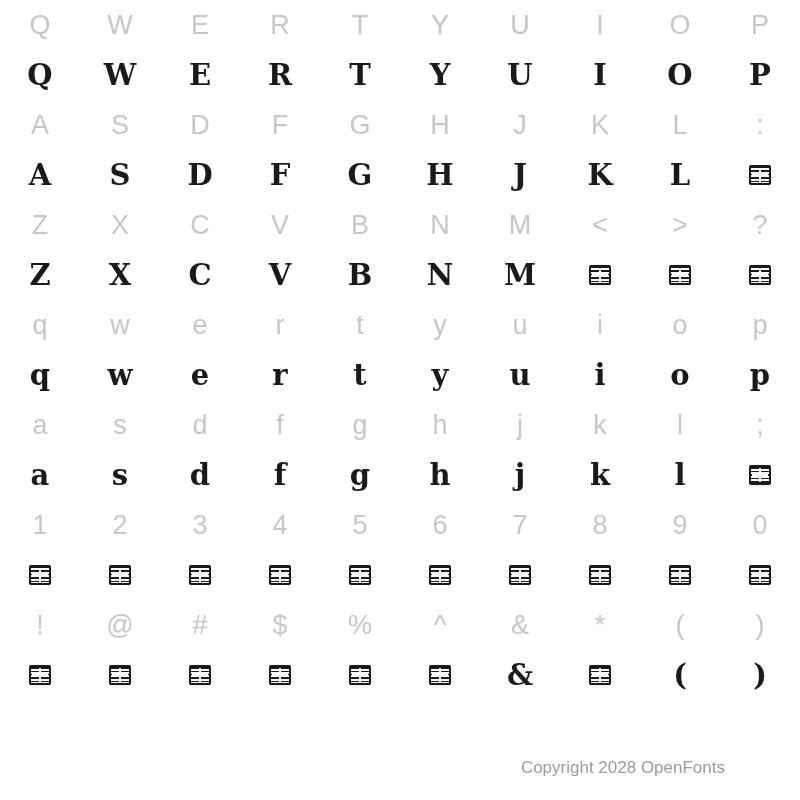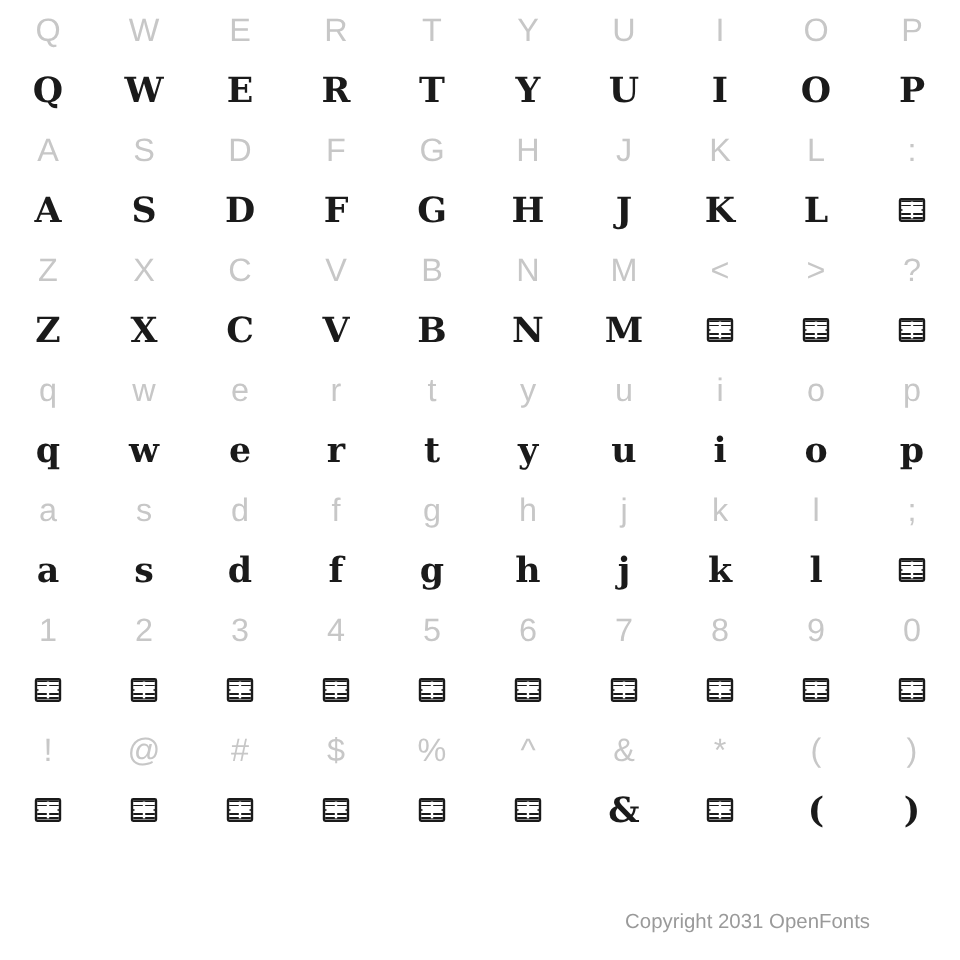--- a/index.html
+++ b/index.html
@@ -265,13 +265,13 @@
       <span class="nd"></span>
     </div>
     <div class="cell gly-cell" style="color: rgb(26, 26, 26); font-family: &quot;DejaVu Serif&quot;, serif; font-weight: 700; font-size: 29px;">&amp;</div>
     <div class="cell notdef gly-cell" style="color: rgb(26, 26, 26); font-family: &quot;DejaVu Serif&quot;, serif; font-weight: 700; font-size: 0px;">
       <span class="nd"></span>
     </div>
     <div class="cell gly-cell" style="color: rgb(26, 26, 26); font-family: &quot;DejaVu Serif&quot;, serif; font-weight: 700; font-size: 29px;">(</div>
     <div class="cell gly-cell" style="color: rgb(26, 26, 26); font-family: &quot;DejaVu Serif&quot;, serif; font-weight: 700; font-size: 29px;">)</div>
   </div>
 
-<div id="footer">Copyright 2031 OpenFonts</div>
+<div id="footer">Copyright 2028 OpenFonts</div>
 
 </body></html>

